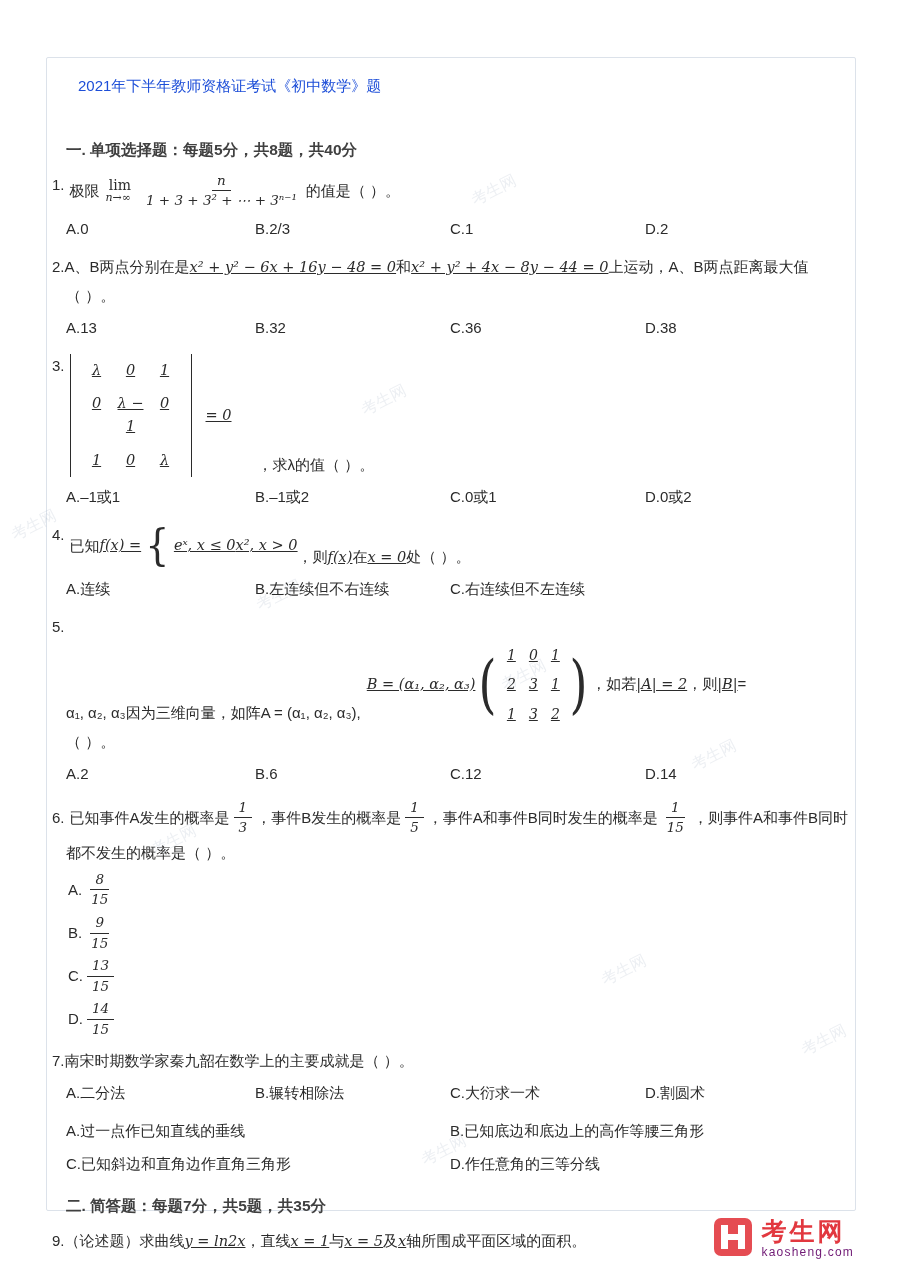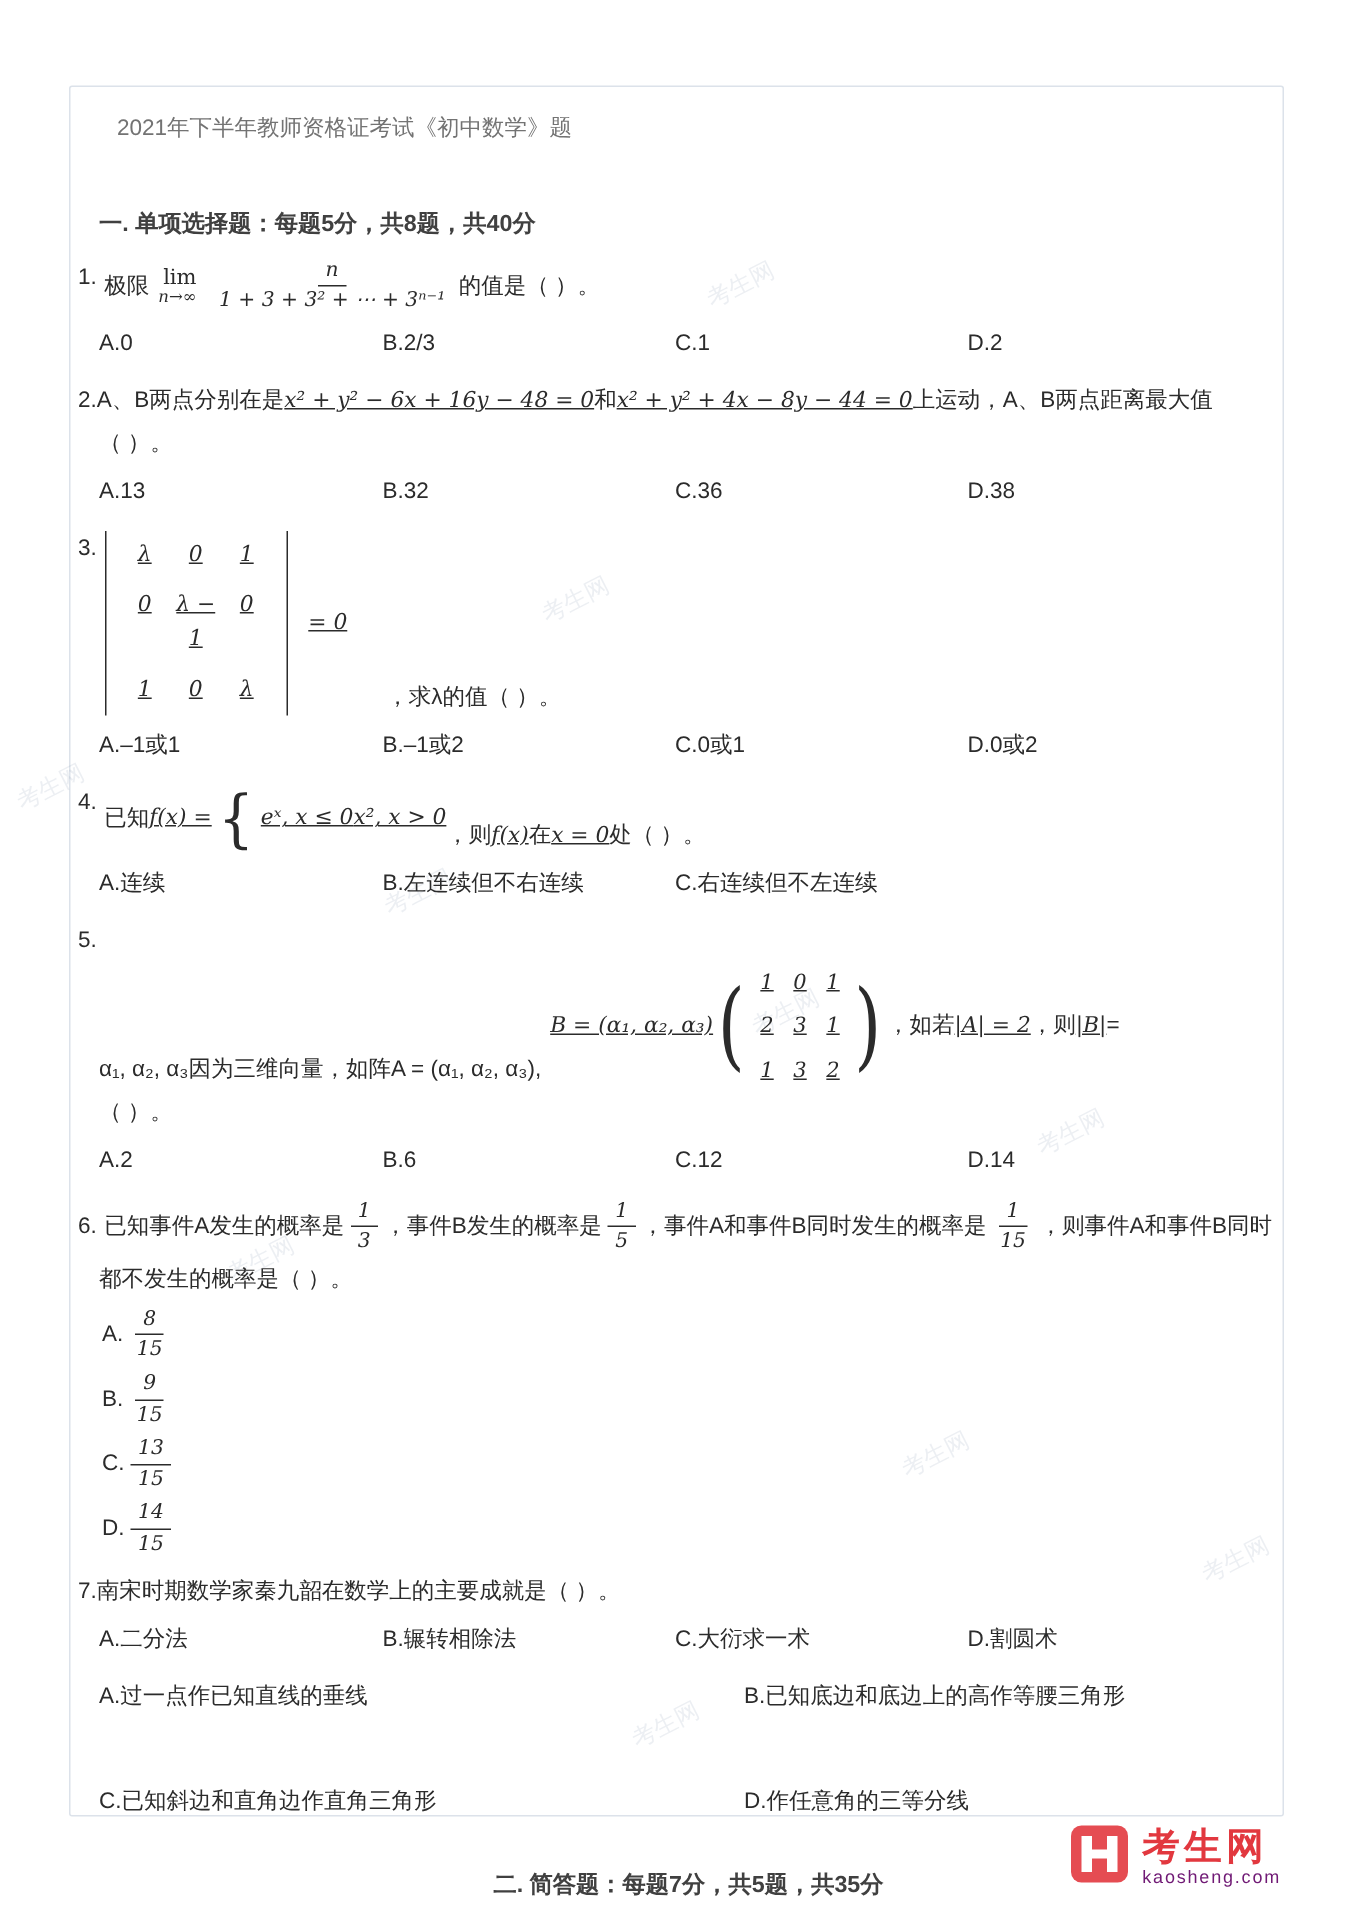--- a/index.html
+++ b/index.html
@@ -1,31 +1,31 @@
 <!DOCTYPE html>
 <html><head>
 <meta charset="utf-8">
 <style>
   html,body{margin:0;padding:0;}
   body{width:900px;height:1274px;background:#ffffff;font-family:"Liberation Sans","DejaVu Sans",sans-serif;font-size:15px;color:#2b2b2b;position:relative;overflow:hidden;}
   .frame{position:absolute;left:46px;top:57px;width:808px;height:1152px;border:1px solid #dce2ea;border-radius:2px;}
   .content{position:absolute;left:52px;top:70px;width:800px;line-height:1.6;}
-  .title{color:#737373;margin:4px 0 40px 26px;}
+  .title{color:#1d4ed8;margin:4px 0 40px 26px;}
   .sec{font-weight:bold;color:#404040;margin:0 0 10px 14px;font-size:15.5px;}
-  .sec2{margin-top:32px;text-align:center;}
+  .sec2{margin-top:18px;}
   .m{font-family:"DejaVu Serif","Liberation Serif",serif;font-style:italic;font-size:14.5px;text-decoration:underline;}
   .q{margin:5px 0;}
   .ind{margin-left:14px;}
   .nowrap{white-space:nowrap;}
   .row{display:flex;align-items:center;}
   .qno{margin-right:5px;}
   .self-top{align-self:flex-start;}
   .self-end{align-self:flex-end;}
   .opts{display:grid;grid-template-columns:189px 195px 195px auto;margin:8px 0 14px 14px;}
-  .opts2{display:grid;grid-template-columns:384px auto;row-gap:9px;margin:8px 0 14px 14px;gap:46px;}
+  .opts2{display:grid;grid-template-columns:384px auto;row-gap:9px;margin:8px 0 14px 14px;}
   .opt{white-space:nowrap;}
   .frac{display:inline-flex;flex-direction:column;align-items:center;vertical-align:middle;margin:0 4px;line-height:1.15;font-size:13.5px;font-family:"DejaVu Serif","Liberation Serif",serif;font-style:italic;}
   .frac .num{padding:0 5px 2px;border-bottom:1px solid #2b2b2b;}
   .frac .den{padding:2px 5px 0;}
   .lim{display:inline-flex;flex-direction:column;align-items:flex-end;line-height:1.05;margin:0 6px;font-family:"DejaVu Serif","Liberation Serif",serif;}
   .lim .lt{font-size:14px;}
   .lim .ls{font-size:11px;font-style:italic;}
   .detrow{display:flex;margin:8px 0;}
   .det{display:inline-grid;grid-template-columns:repeat(3,34px);row-gap:10px;padding:5px 9px;border-left:1.5px solid #2b2b2b;border-right:1.5px solid #2b2b2b;text-align:center;}
   .deteq{align-self:center;margin-left:14px;}

